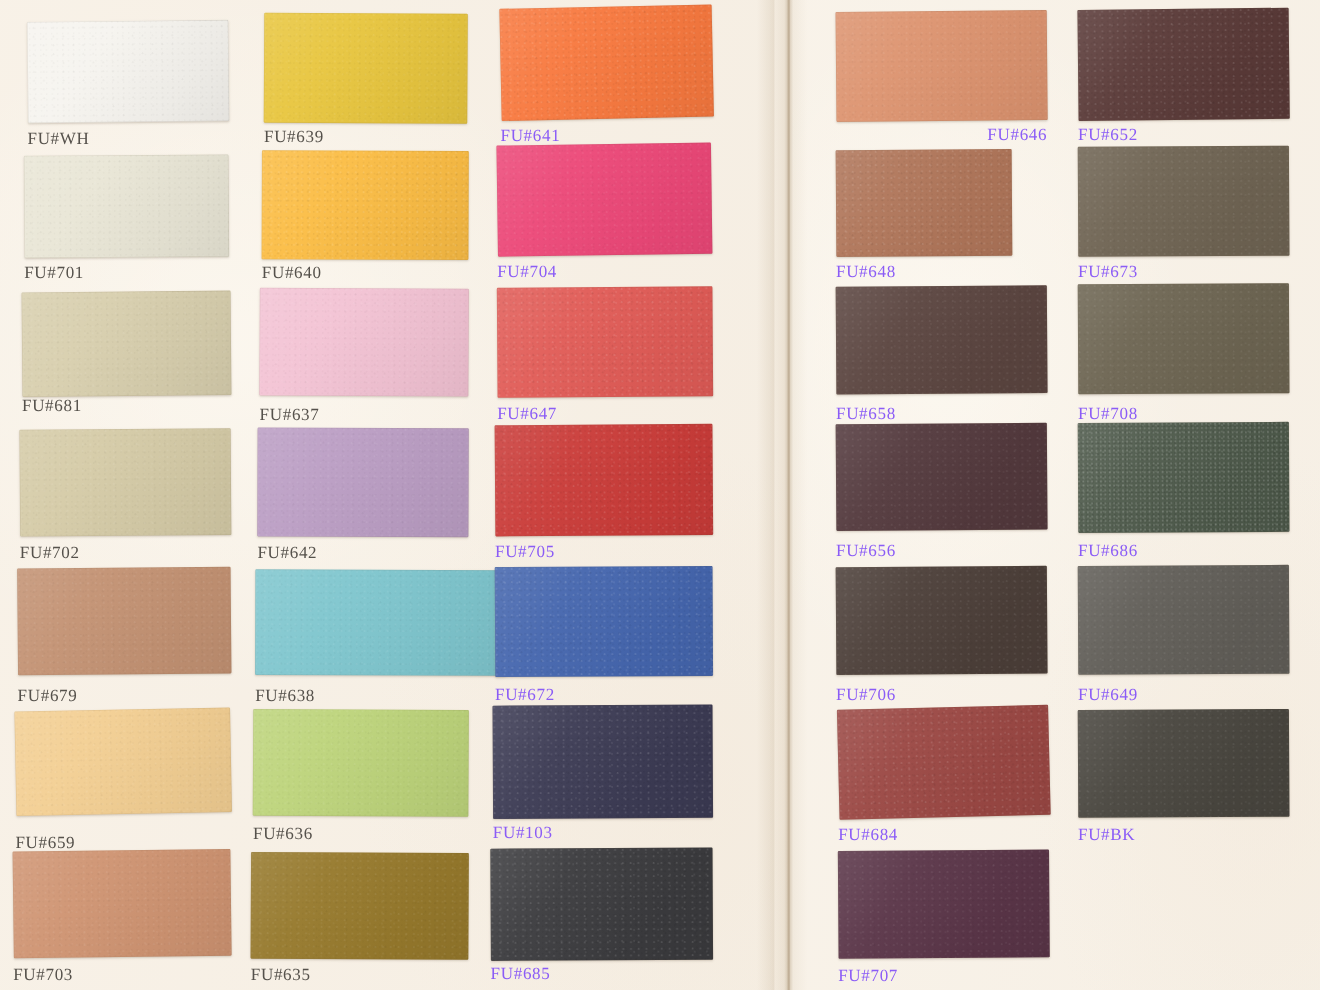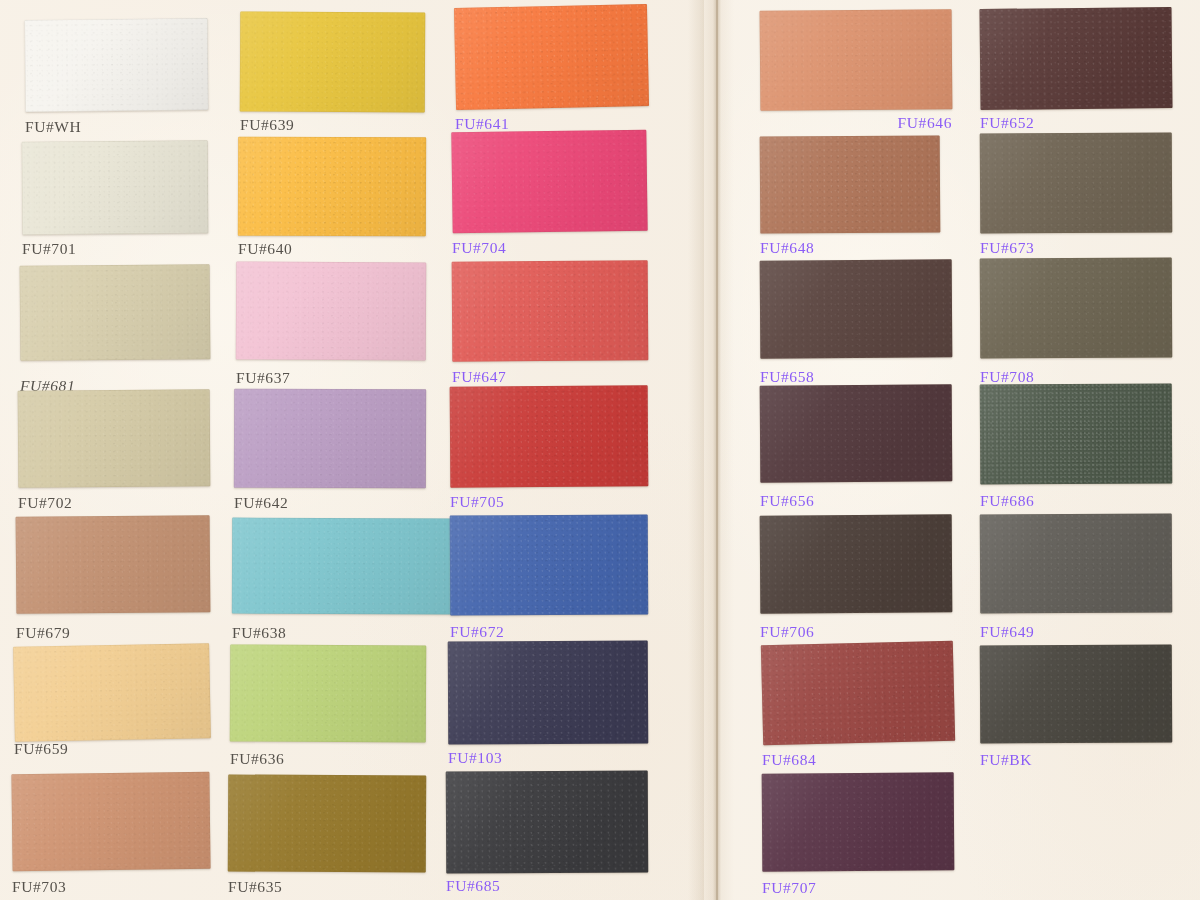--- a/index.html
+++ b/index.html
@@ -176,21 +176,21 @@
       <div class="cell" style="left: 238px; top: 137px; width: 188px; height: 123px;">
         <div class="chip rough" style="height: 99px; background-color: rgb(251, 189, 69); transform: rotate(0.2deg);"></div>
         <div class="label dark" style="top: 103px;">FU#640</div>
       </div>
       <div class="cell" style="left: 452px; top: 131px; width: 195px; height: 128px;">
         <div class="chip" style="height: 101px; background-color: rgb(236, 72, 120); transform: rotate(-0.8deg);"></div>
         <div class="label dim" style="top: 108px;">FU#704</div>
       </div>
       <div class="cell" style="left: 20px; top: 265px; width: 190px; height: 124px;">
         <div class="chip" style="height: 95px; background-color: rgb(216, 207, 174); transform: rotate(-0.5deg);"></div>
-        <div class="label dark" style="top: 112px; font-style: italic;">FU#681</div>
+        <div class="label dark" style="top: 96px;">FU#681</div>
       </div>
       <div class="cell" style="left: 236px; top: 262px; width: 190px; height: 127px;">
         <div class="chip" style="height: 98px; background-color: rgb(243, 195, 212); transform: rotate(0.3deg);"></div>
         <div class="label dark" style="top: 107px;">FU#637</div>
       </div>
       <div class="cell" style="left: 452px; top: 261px; width: 196px; height: 127px;">
         <div class="chip rough" style="height: 100px; background-color: rgb(225, 92, 87); transform: rotate(-0.4deg);"></div>
         <div class="label dim" style="top: 107px;">FU#647</div>
       </div>
       <div class="cell" style="left: 18px; top: 390px; width: 192px; height: 124px;">
@@ -212,21 +212,21 @@
       <div class="cell" style="left: 232px; top: 518px; width: 228px; height: 126px; padding-left: 20px;">
         <div class="chip" style="height: 96px; background-color: rgb(127, 198, 206); transform: rotate(0.2deg);"></div>
         <div class="label dark" style="top: 106px;">FU#638</div>
       </div>
       <div class="cell" style="left: 450px; top: 515px; width: 198px; height: 128px;">
         <div class="chip rough" style="height: 100px; background-color: rgb(69, 102, 174); transform: rotate(-0.3deg);"></div>
         <div class="label dim" style="top: 108px;">FU#672</div>
       </div>
       <div class="cell" style="left: 14px; top: 645px; width: 196px; height: 125px;">
         <div class="chip" style="height: 95px; background-color: rgb(243, 207, 147); transform: rotate(-1.1deg);"></div>
-        <div class="label dark" style="top: 95px;">FU#659</div>
+        <div class="label dark" style="top: 113px;">FU#659</div>
       </div>
       <div class="cell" style="left: 230px; top: 645px; width: 196px; height: 125px;">
         <div class="chip" style="height: 97px; background-color: rgb(189, 212, 123); transform: rotate(0.3deg);"></div>
         <div class="label dark" style="top: 105px;">FU#636</div>
       </div>
       <div class="cell" style="left: 448px; top: 641px; width: 200px; height: 128px;">
         <div class="chip rough" style="height: 103px; background-color: rgb(60, 59, 84); transform: rotate(-0.3deg);"></div>
         <div class="label dim" style="top: 108px;">FU#103</div>
       </div>
       <div class="cell" style="left: 12px; top: 773px; width: 198px; height: 125px;">
@@ -242,21 +242,21 @@
         <div class="label dim" style="top: 106px;">FU#685</div>
       </div>
       <div class="cell" style="left: 760px; top: 10px; width: 192px; height: 124px; text-align: right;">
         <div class="chip" style="height: 100px; background-color: rgb(221, 148, 112); transform: rotate(-0.5deg);"></div>
         <div class="label dim" style="top: 104px;">FU#646</div>
       </div>
       <div class="cell" style="left: 980px; top: 8px; width: 192px; height: 126px;">
         <div class="chip rough" style="height: 101px; background-color: rgb(90, 58, 56); transform: rotate(-0.6deg);"></div>
         <div class="label dim" style="top: 106px;">FU#652</div>
       </div>
-      <div class="cell" style="left: 760px; top: 136px; width: 180px; height: 123px;">
+      <div class="cell" style="left: 760px; top: 136px; width: 160px; height: 123px;">
         <div class="chip rough" style="height: 97px; background-color: rgb(176, 118, 90); transform: rotate(-0.4deg);"></div>
         <div class="label dim" style="top: 103px;">FU#648</div>
       </div>
       <div class="cell" style="left: 980px; top: 133px; width: 192px; height: 126px;">
         <div class="chip" style="height: 100px; background-color: rgb(111, 100, 83); transform: rotate(-0.3deg);"></div>
         <div class="label dim" style="top: 106px;">FU#673</div>
       </div>
       <div class="cell" style="left: 760px; top: 260px; width: 192px; height: 128px;">
         <div class="chip" style="height: 98px; background-color: rgb(91, 69, 64); transform: rotate(-0.4deg);"></div>
         <div class="label dim" style="top: 108px;">FU#658</div>

